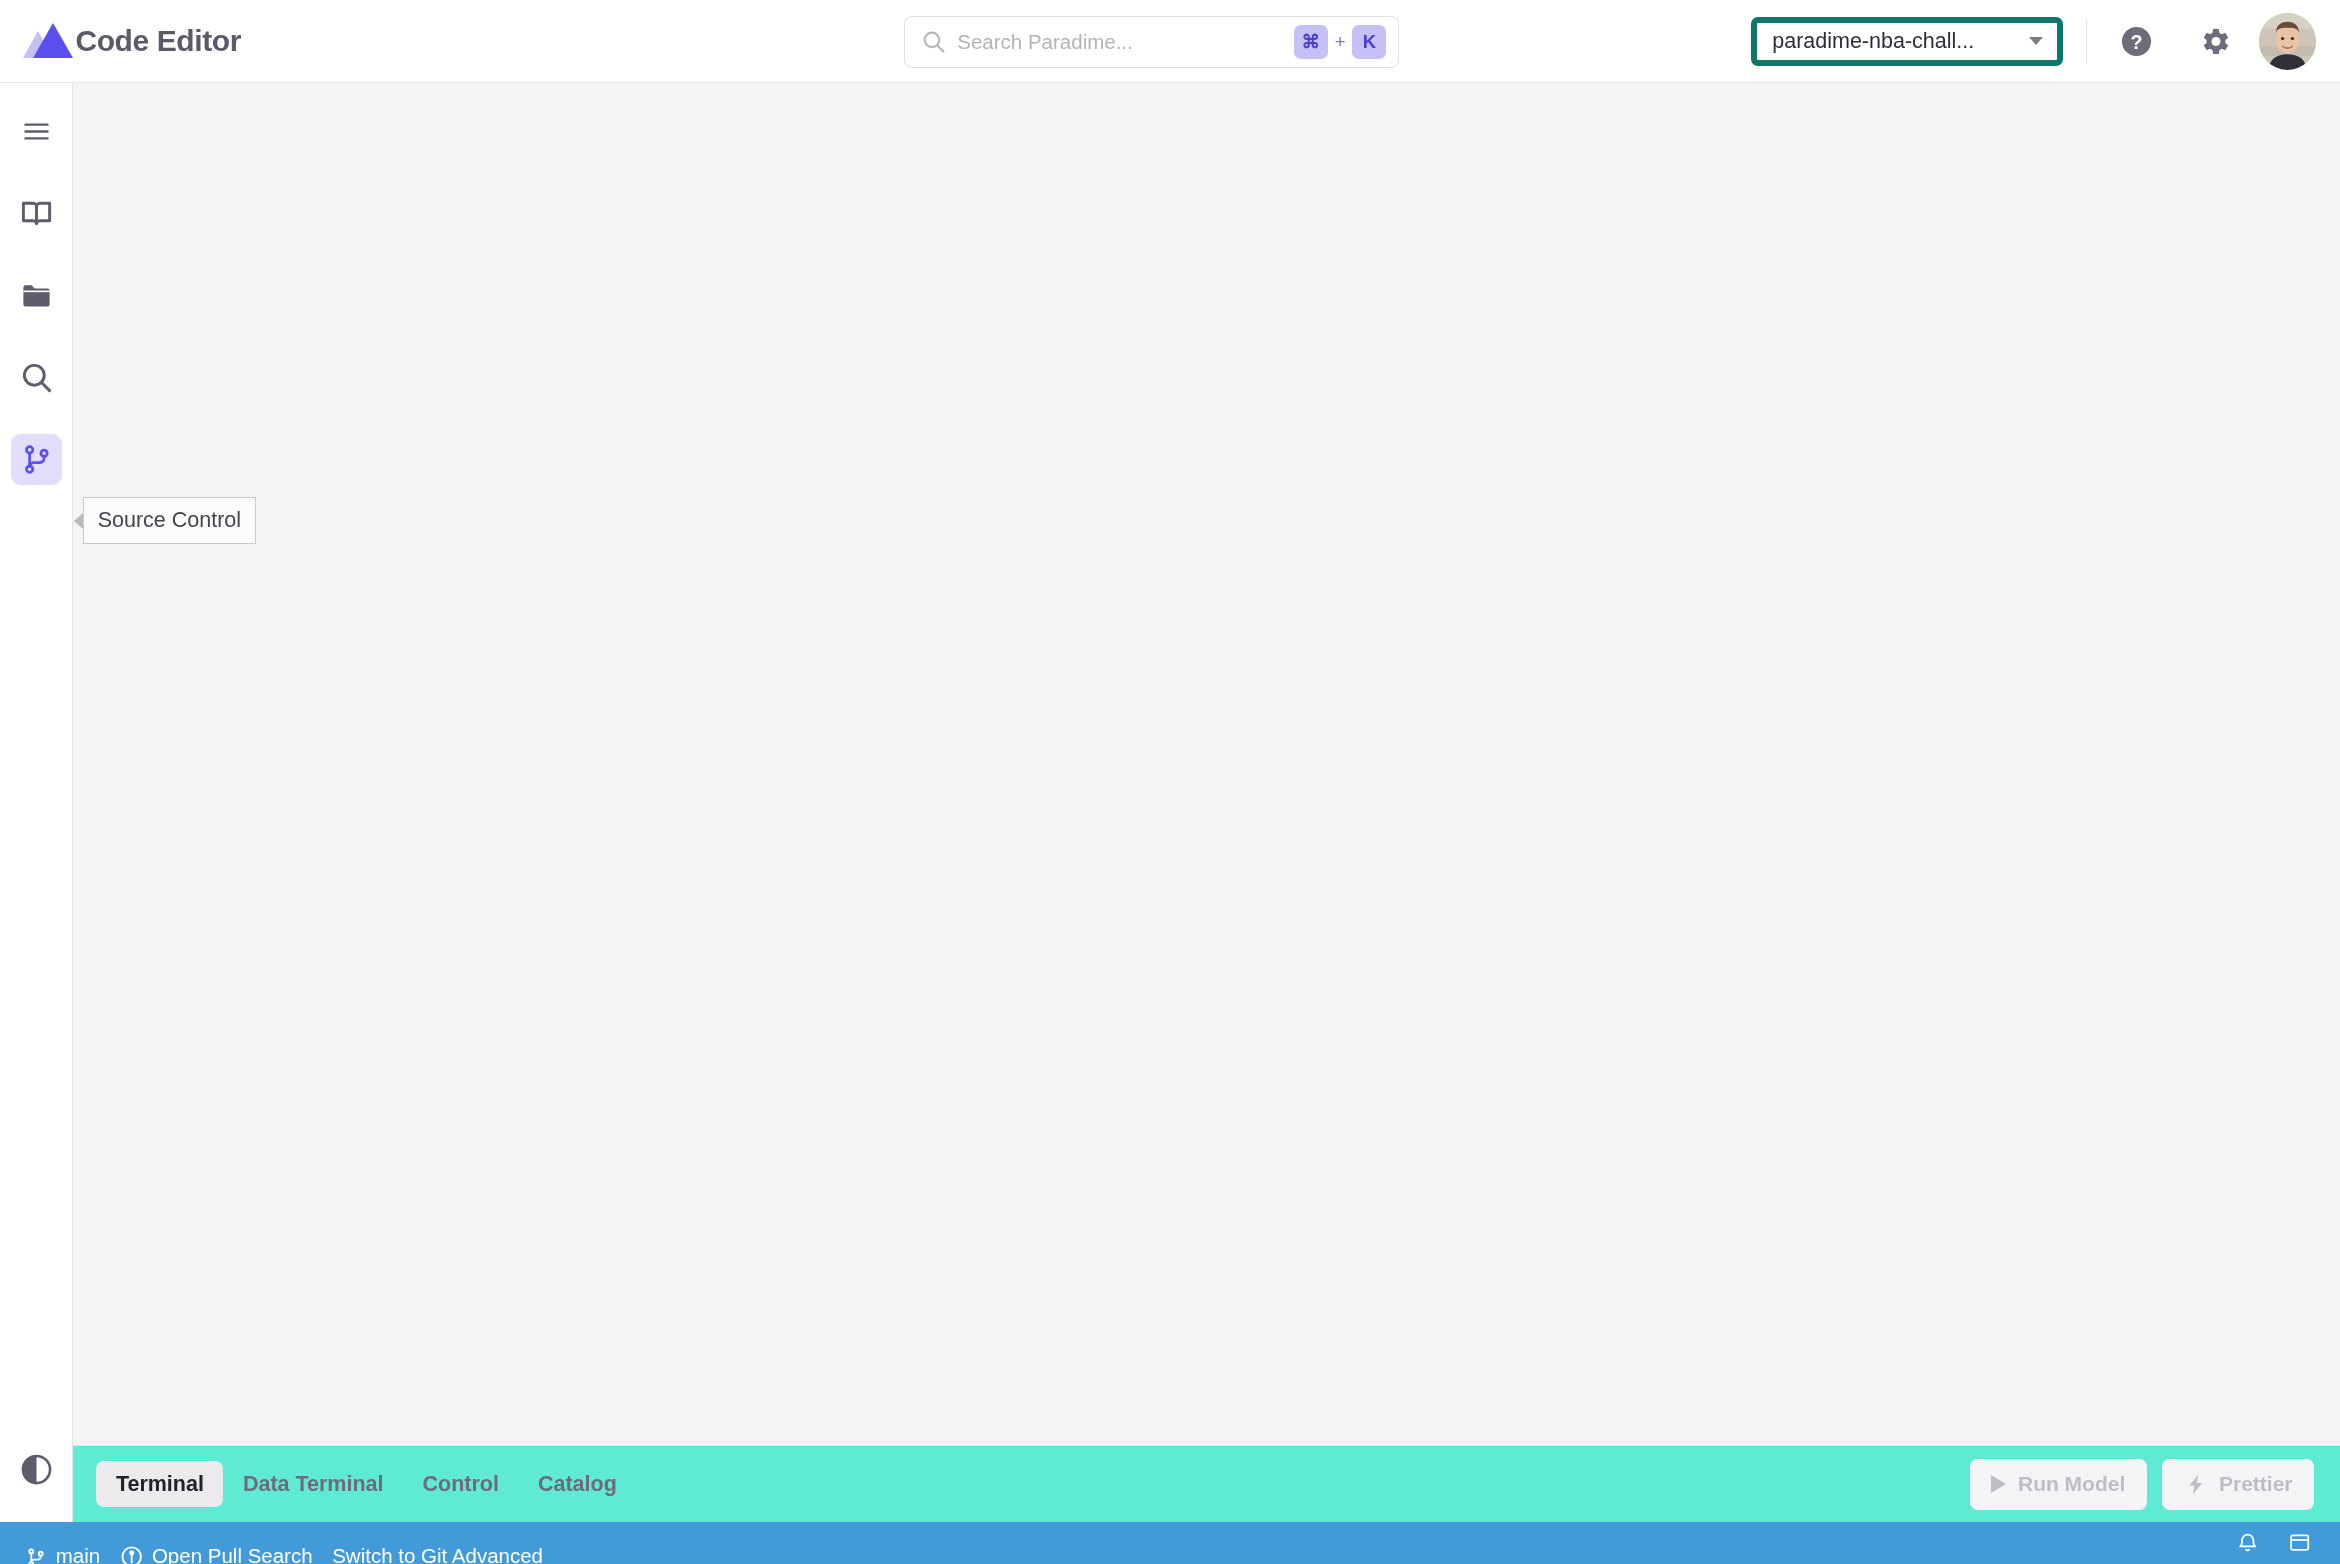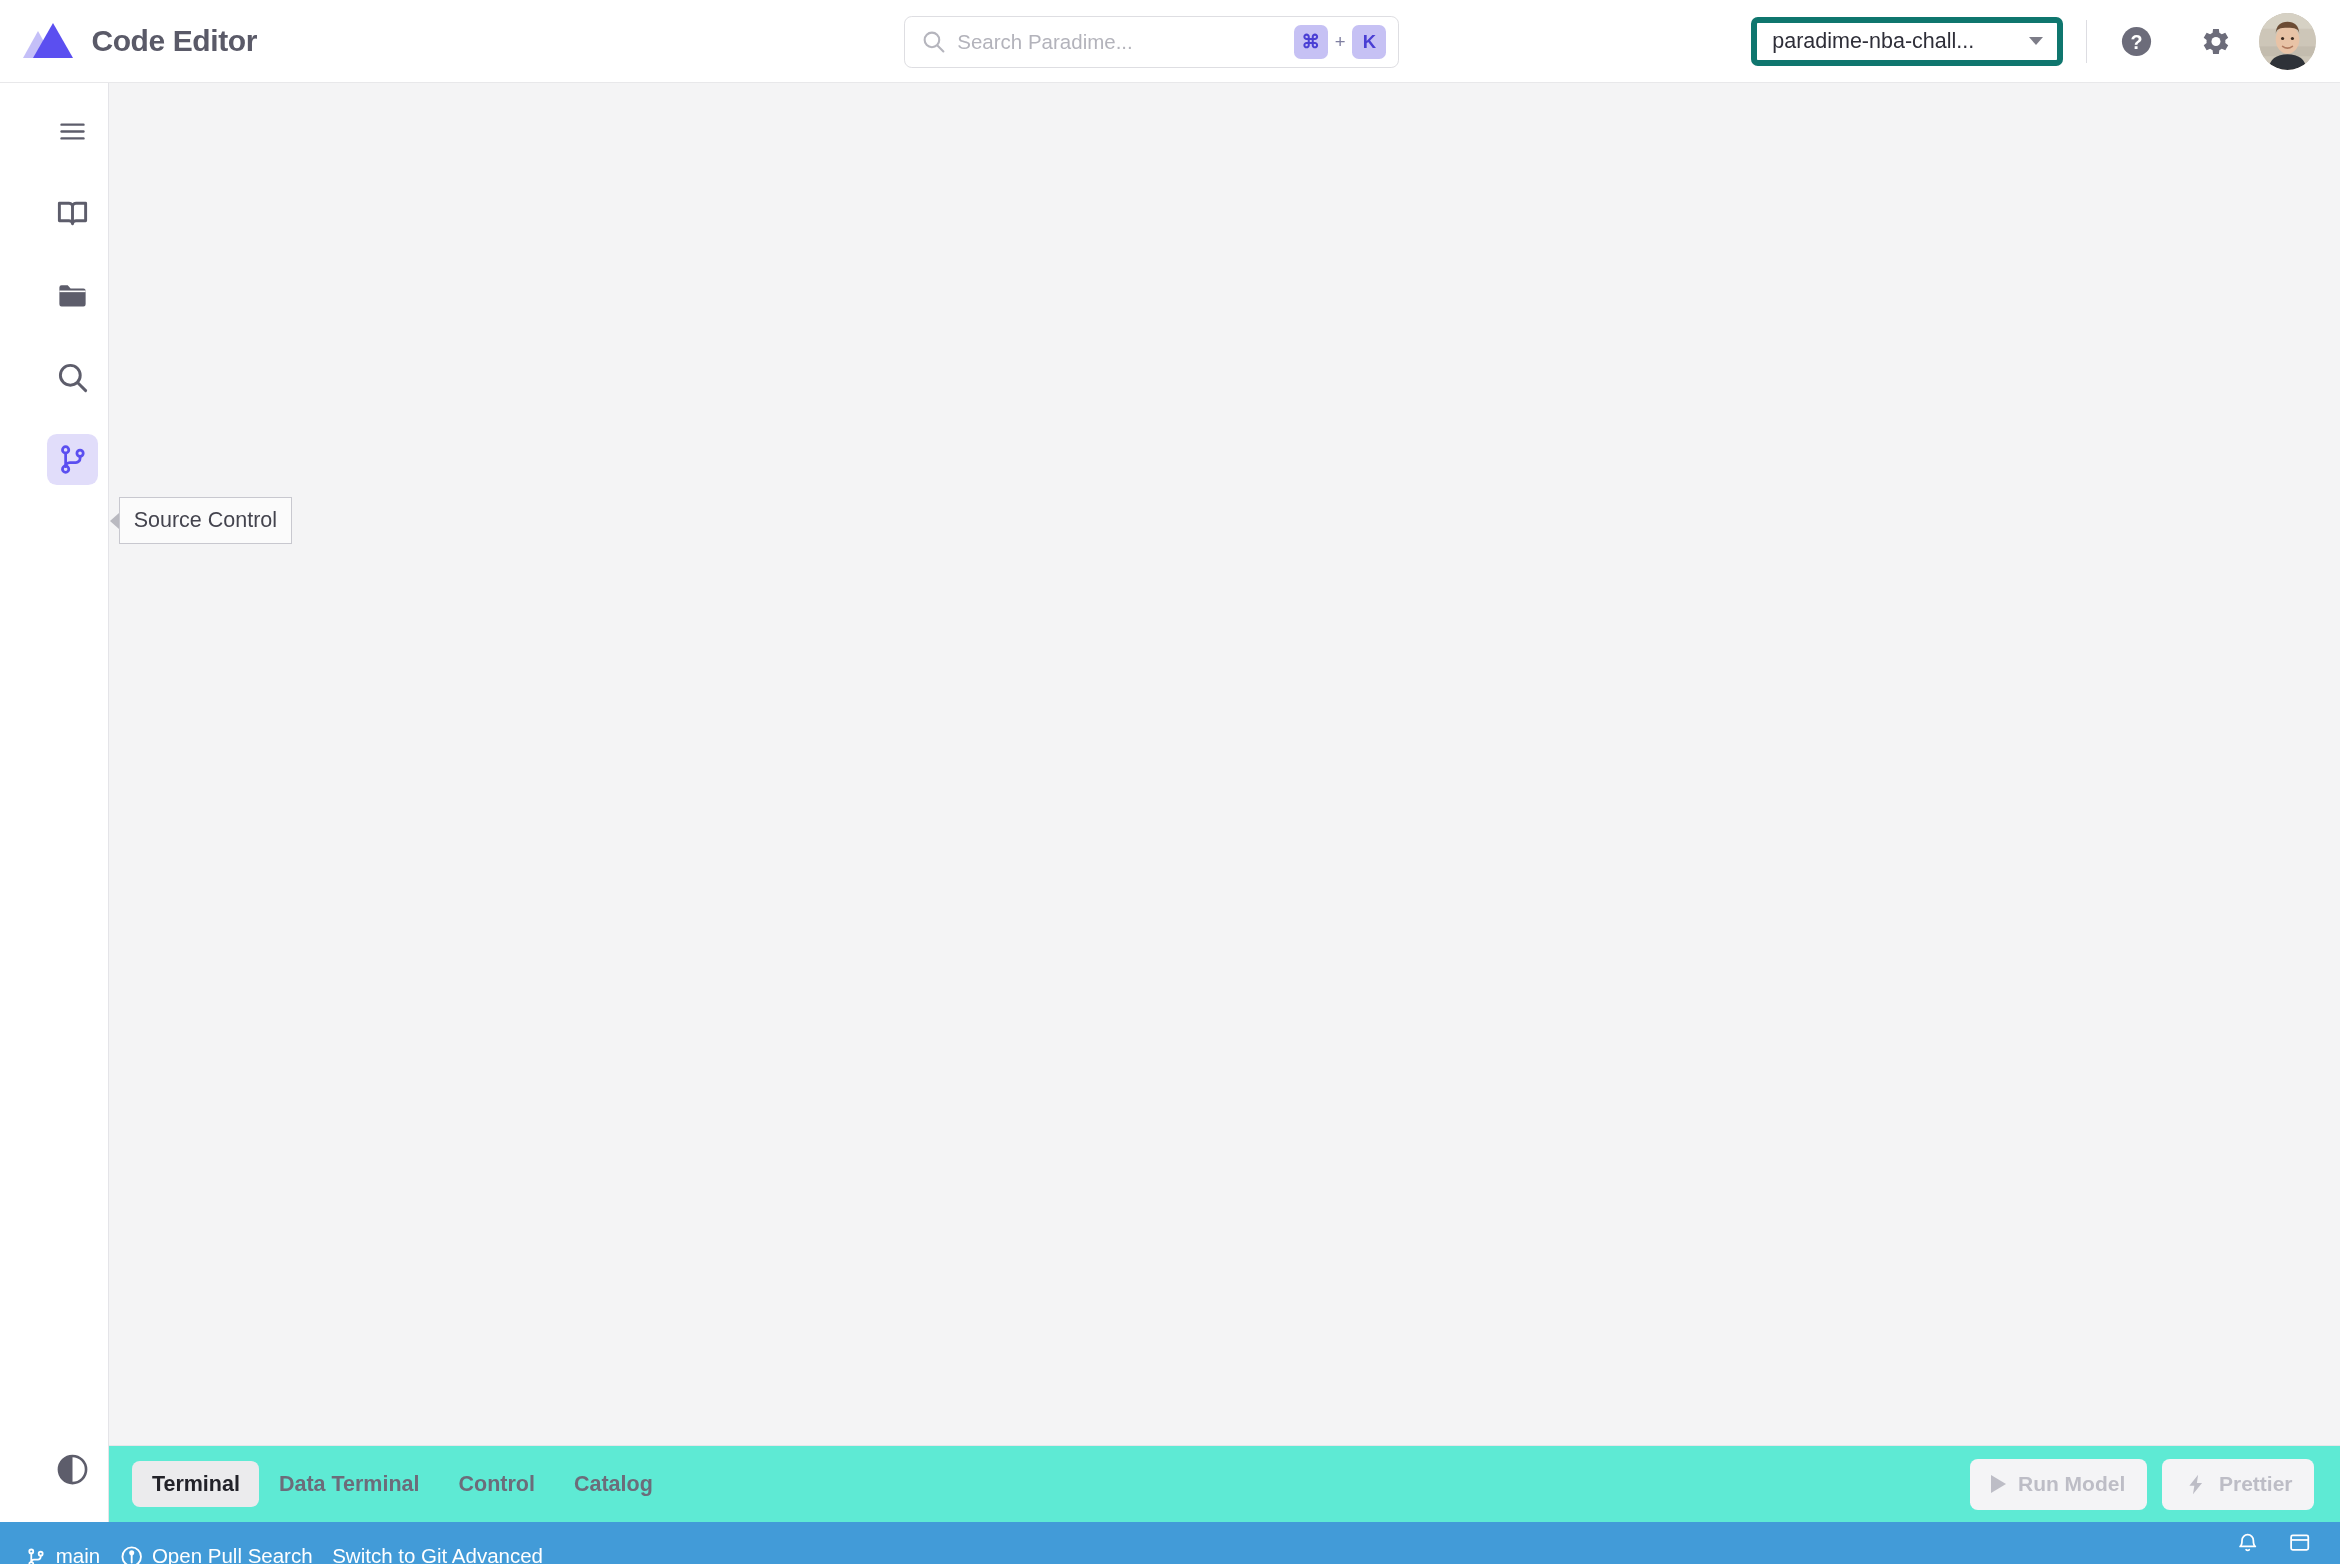--- a/index.html
+++ b/index.html
@@ -12,21 +12,21 @@
   .app { width: 2341px; height: 1564px; display: flex; flex-direction: column; }
 
   
   .topbar {
     height: 83px; min-height: 83px;
     background: #ffffff;
     border-bottom: 1px solid #e8e8ea;
     display: flex; align-items: center;
     position: relative;
   }
-  .brand { display: flex; align-items: center; gap: 17px; padding-left: 23.4px; }
+  .brand { display: flex; align-items: center; gap: 1px; padding-left: 23.4px; }
   .logo { width: 51px; height: 47px; position: relative; }
   .logo .tri-back {
     position: absolute; left: 0px; top: 13.7px;
     width: 0; height: 0;
     border-left: 15.6px solid transparent;
     border-right: 15.6px solid transparent;
     border-bottom: 27px solid rgba(124,112,240,0.45);
   }
   .logo .tri-front {
     position: absolute; left: 9.8px; top: 5.9px;
@@ -101,21 +101,21 @@
   }
 
   
   .body-row { flex: 1 1 auto; display: flex; min-height: 0; }
 
   
   .rail {
     width: 73px; min-width: 73px;
     background: #ffffff; border-right: 1px solid #e4e4e8;
     display: flex; flex-direction: column; align-items: center;
-    padding-top: 13.7px; position: relative; margin-left: 36px;
+    padding-top: 13.7px; position: relative;
   }
   .rail-btn {
     width: 51px; height: 51px; border-radius: 9.8px;
     display: flex; align-items: center; justify-content: center;
     cursor: pointer; margin-bottom: 31px; background: transparent;
     border: none; position: relative;
   }
   .rail-btn.active { background: #e1ddfa; }
   .rail-spacer { flex: 1 1 auto; }
   .rail-bottom { margin-bottom: 27px; }

